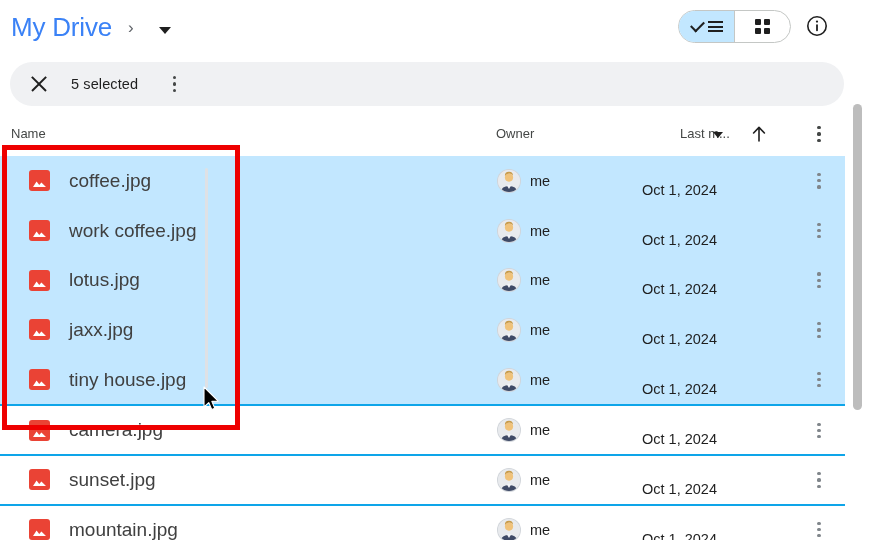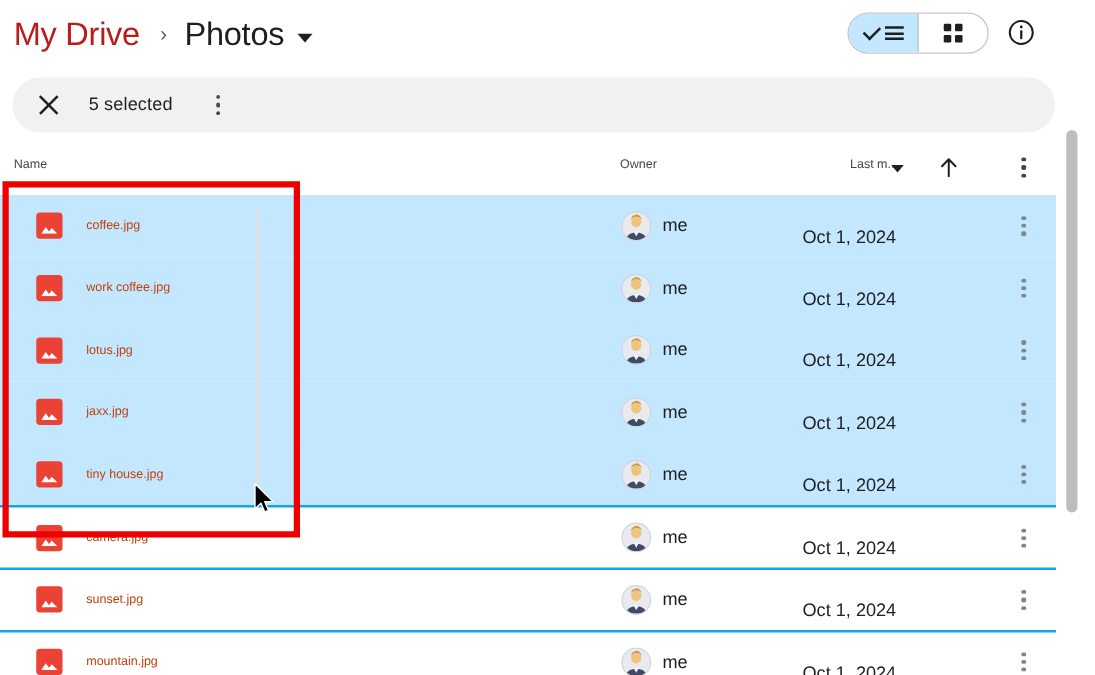--- a/index.html
+++ b/index.html
@@ -24,21 +24,21 @@
     width: 876px;
     height: 55px;
     display: flex;
     align-items: center;
     padding-left: 11px;
     box-sizing: border-box;
   }
   .crumb-root {
     font-size: 26px;
     letter-spacing: -0.2px;
-    color: #b91c1c;
+    color: #3b82f6;
     cursor: pointer;
   }
   .crumb-sep {
     margin: 0 14px 0 16px;
     font-size: 17px;
     color: #5f6368;
     line-height: 1;
   }
   .crumb-current {
     font-size: 26px;
@@ -174,21 +174,21 @@
     margin-left: 24px;
   }
 
   
   #column-header {
     position: absolute;
     top: 120px;
     left: 0;
     width: 845px;
     height: 30px;
-    font-size: 10px;
+    font-size: 13px;
     color: #444746;
   }
   #col-name   { position: absolute; left: 11px;  top: 6px; }
   #col-owner  { position: absolute; left: 496px; top: 6px; }
   #col-lastm  { position: absolute; left: 667px; top: 6px; margin-left: 13px; }
   #hdr-sort-caret {
     position: absolute; left: 713px; top: 12px;
     width: 0; height: 0;
     border-left: 5.5px solid transparent;
     border-right: 5.5px solid transparent;
@@ -233,22 +233,22 @@
     border-radius: 3px;
     display: flex;
     align-items: flex-end;
     justify-content: center;
     overflow: hidden;
   }
   .file-icon svg { display: block; margin-bottom: 4px; }
   .file-name {
     position: absolute;
     left: 69px;
-    font-size: 10px;
-    color: #c2410c;
+    font-size: 19px;
+    color: #404040;
     white-space: nowrap;
   }
   .owner-cell {
     position: absolute;
     left: 497px;
     display: flex;
     align-items: center;
     gap: 9px;
   }
   .avatar {
@@ -329,21 +329,20 @@
     width: 18px; height: 27px;
     pointer-events: none;
   }
 </style>
 </head>
 <body>
 
 <div id="breadcrumb-bar">
   <span class="crumb-root">My Drive</span>
   <span class="crumb-sep">›</span>
-  <span class="crumb-current">Photos</span>
   <span class="crumb-caret"></span>
 </div>
 
 <div id="view-toggle">
   <div class="toggle-half active">
     <span class="chk"></span>
     <span class="list-lines">
         <i></i>
         <i></i>
         <i></i>

